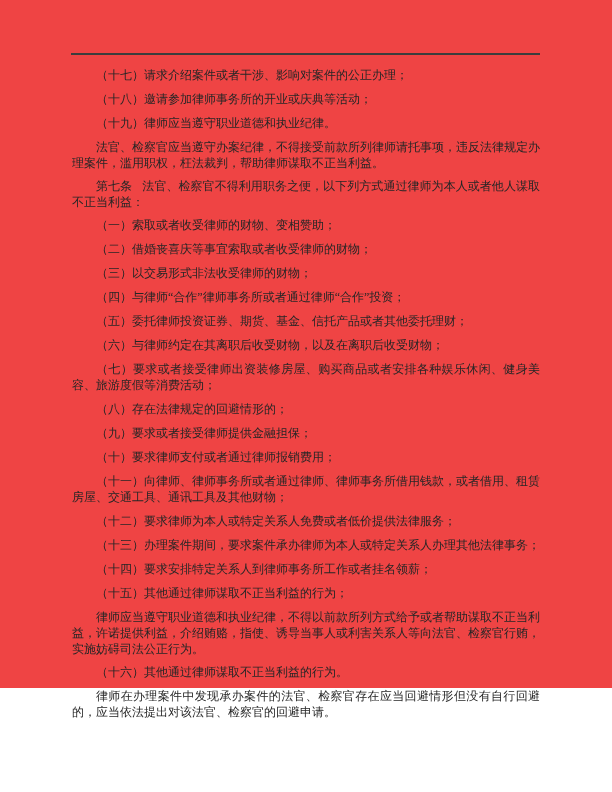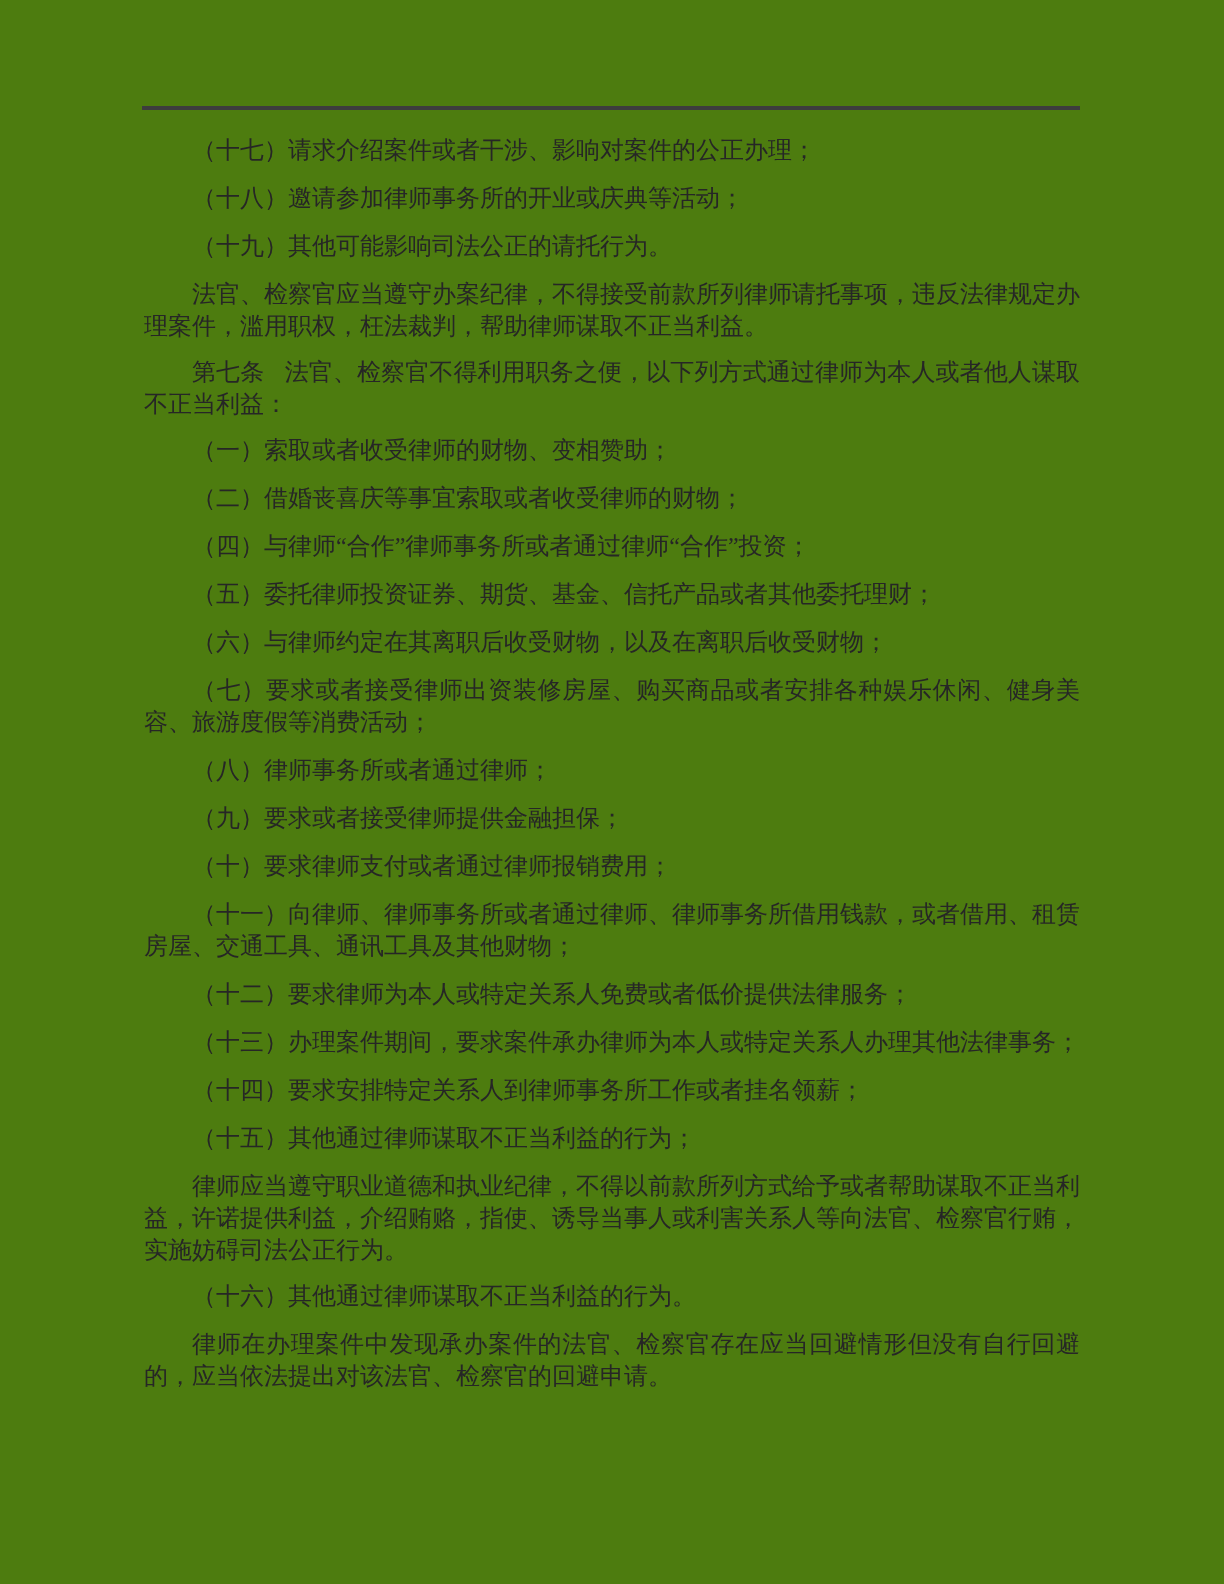--- a/index.html
+++ b/index.html
@@ -9,22 +9,22 @@
   }
   body {
     width: 612px;
     height: 792px;
     overflow: hidden;
     font-family: "Liberation Serif", "DejaVu Serif", serif;
   }
   .page {
     position: relative;
     width: 612px;
-    height: 792px;
-    background: #4d7c0f;
+    height: 688px;
+    background: #ef4444;
     box-sizing: border-box;
     padding-left: 40px;
   }
   .header-rule {
     position: absolute;
     left: 71px;
     top: 53px;
     width: 469px;
     height: 1.5px;
     background: #3d3d3d;
@@ -57,30 +57,31 @@
   }
 </style>
 </head>
 <body>
 
 <div class="page">
   <div class="header-rule"></div>
   <div class="doc-body">
       <p class="para list-item">（十七）请求介绍案件或者干涉、影响对案件的公正办理；</p>
       <p class="para list-item">（十八）邀请参加律师事务所的开业或庆典等活动；</p>
-      <p class="para list-item">（十九）其他可能影响司法公正的请托行为。</p>
+      <p class="para list-item">（十九）律师应当遵守职业道德和执业纪律。</p>
       <p class="para paragraph">法官、检察官应当遵守办案纪律，不得接受前款所列律师请托事项，违反法律规定办理案件，滥用职权，枉法裁判，帮助律师谋取不正当利益。</p>
       <p class="para paragraph"><strong class="lead">第七条</strong>法官、检察官不得利用职务之便，以下列方式通过律师为本人或者他人谋取不正当利益：</p>
       <p class="para list-item">（一）索取或者收受律师的财物、变相赞助；</p>
       <p class="para list-item">（二）借婚丧喜庆等事宜索取或者收受律师的财物；</p>
+      <p class="para list-item">（三）以交易形式非法收受律师的财物；</p>
       <p class="para list-item">（四）与律师“合作”律师事务所或者通过律师“合作”投资；</p>
       <p class="para list-item">（五）委托律师投资证券、期货、基金、信托产品或者其他委托理财；</p>
       <p class="para list-item">（六）与律师约定在其离职后收受财物，以及在离职后收受财物；</p>
       <p class="para list-item">（七）要求或者接受律师出资装修房屋、购买商品或者安排各种娱乐休闲、健身美容、旅游度假等消费活动；</p>
-      <p class="para list-item">（八）律师事务所或者通过律师；</p>
+      <p class="para list-item">（八）存在法律规定的回避情形的；</p>
       <p class="para list-item">（九）要求或者接受律师提供金融担保；</p>
       <p class="para list-item">（十）要求律师支付或者通过律师报销费用；</p>
       <p class="para list-item">（十一）向律师、律师事务所或者通过律师、律师事务所借用钱款，或者借用、租赁房屋、交通工具、通讯工具及其他财物；</p>
       <p class="para list-item">（十二）要求律师为本人或特定关系人免费或者低价提供法律服务；</p>
       <p class="para list-item">（十三）办理案件期间，要求案件承办律师为本人或特定关系人办理其他法律事务；</p>
       <p class="para list-item">（十四）要求安排特定关系人到律师事务所工作或者挂名领薪；</p>
       <p class="para list-item">（十五）其他通过律师谋取不正当利益的行为；</p>
       <p class="para paragraph">律师应当遵守职业道德和执业纪律，不得以前款所列方式给予或者帮助谋取不正当利益，许诺提供利益，介绍贿赂，指使、诱导当事人或利害关系人等向法官、检察官行贿，实施妨碍司法公正行为。</p>
       <p class="para list-item">（十六）其他通过律师谋取不正当利益的行为。</p>
       <p class="para paragraph">律师在办理案件中发现承办案件的法官、检察官存在应当回避情形但没有自行回避的，应当依法提出对该法官、检察官的回避申请。</p>

